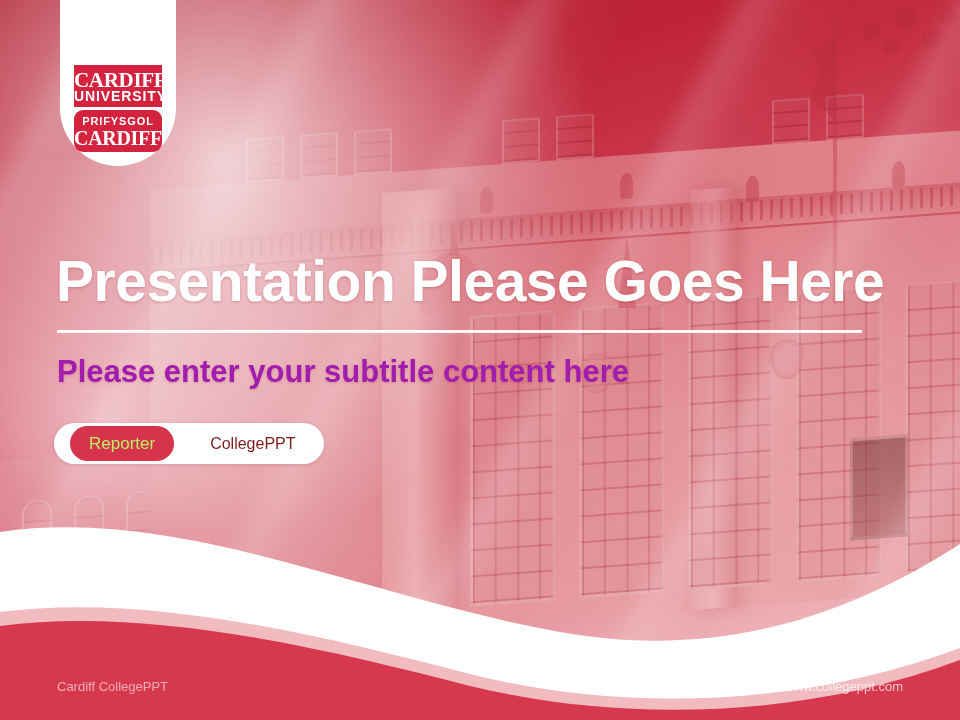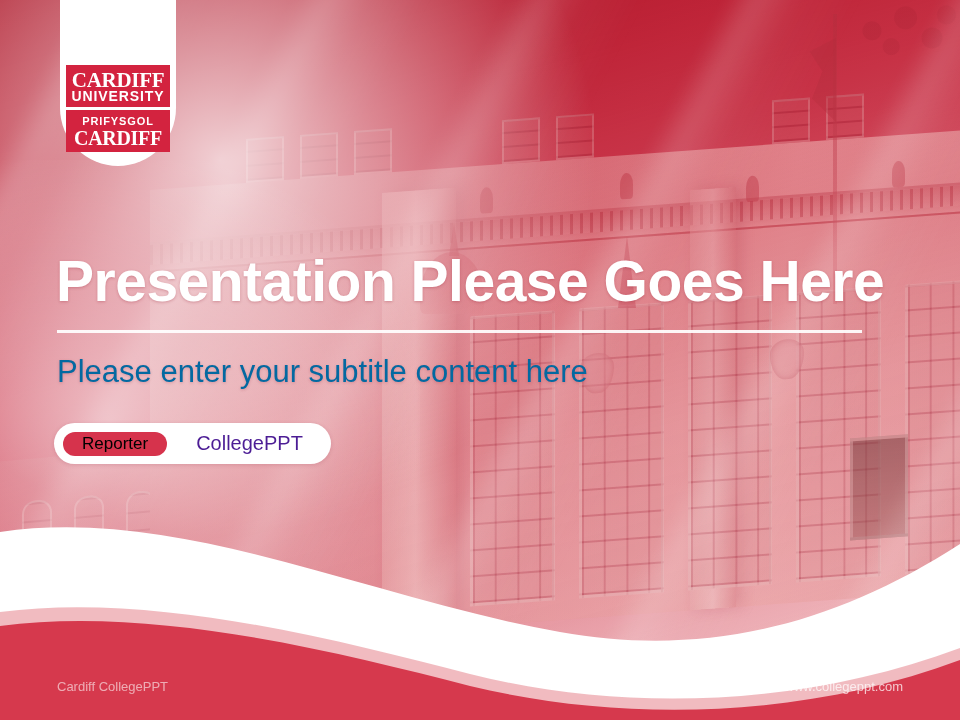--- a/index.html
+++ b/index.html
@@ -264,28 +264,28 @@
     background: #ffffff;
     border-radius: 0 0 58px 58px;
     display: flex;
     flex-direction: column;
     align-items: center;
     justify-content: flex-end;
     padding-bottom: 14px;
     box-sizing: border-box;
   }
   .logo-box {
-    width: 104px;
+    width: 88px;
     background: #d3233f;
     color: #ffffff;
     text-align: center;
     box-sizing: border-box;
   }
   .logo-box-1 { padding: 5px 0 4px; margin-bottom: 3px; }
-  .logo-box-2 { padding: 5px 0 4px; }
+  .logo-box-2 { padding: 5px 0 4px; border-radius: 9px; }
   .logo-cardiff {
     font-family: "Liberation Serif", serif;
     font-weight: bold;
     font-size: 21px;
     line-height: 20px;
     letter-spacing: -0.3px;
     display: block;
   }
   .logo-university {
     font-family: "Liberation Sans", sans-serif;
@@ -332,55 +332,55 @@
     width: 805px;
     height: 3px;
     background: rgba(255,255,255,0.92);
   }
   .subtitle {
     position: absolute;
     left: 57px;
     top: 352px;
     width: 760px;
     font-size: 31px;
-    font-weight: normal;
-    color: #0369a1;
+    font-weight: bold;
+    color: #a21caf;
     line-height: 40px;
     text-shadow: 0 1px 3px rgba(150,30,50,0.25);
   }
 
   
   .pill {
     position: absolute;
     left: 54px;
     top: 423px;
     height: 41px;
     background: #ffffff;
     border-radius: 21px;
     display: flex;
     align-items: center;
     padding: 0 4px 0 0;
     box-shadow: 0 1px 4px rgba(140,30,50,0.18);
   }
   .pill-tag {
-    height: 24px;
-    margin: 9px;
+    height: 35px;
+    margin: 16px;
     padding: 0 19px;
     background: #d6334c;
-    color: #000000;
+    color: #bef264;
     border-radius: 18px;
     font-size: 17px;
     display: flex;
     align-items: center;
     justify-content: center;
   }
   .pill-value {
     padding: 0 24px 0 20px;
-    color: #4c1d95;
-    font-size: 20px;
+    color: #7f1d1d;
+    font-size: 16px;
   }
 
   
   .wave-layer {
     position: absolute;
     left: 0;
     bottom: 0;
     width: 960px;
     height: 220px;
   }

